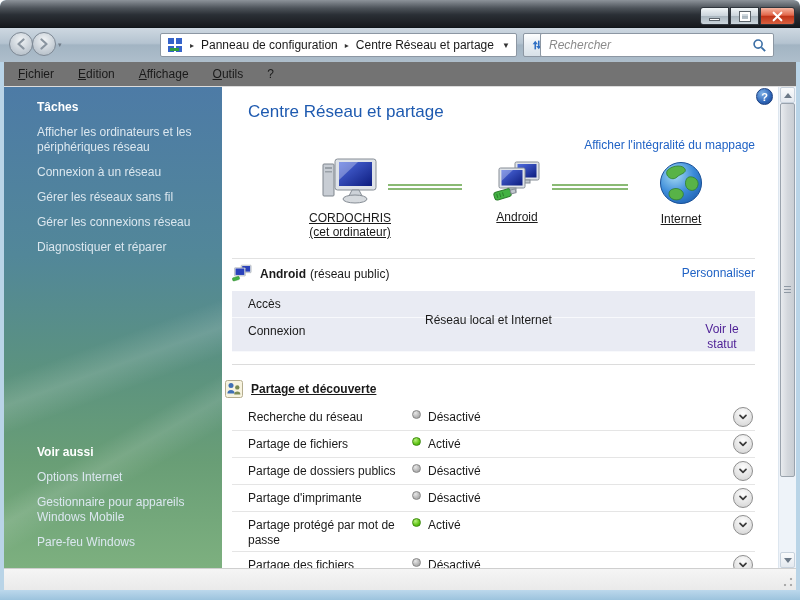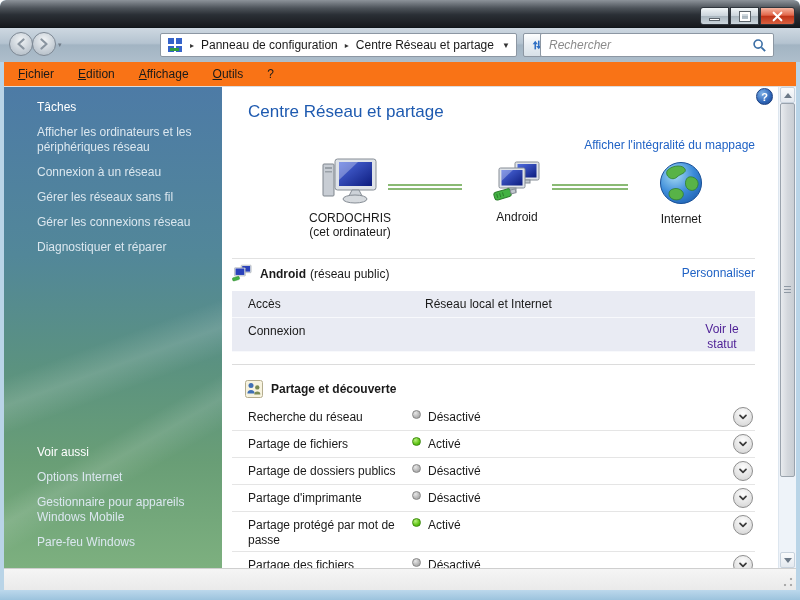--- a/index.html
+++ b/index.html
@@ -32,58 +32,58 @@
   .addr-spacer{flex:1;}
   .addr-dd{font-size:8px;color:#333;margin-left:4px;}
   .refreshbtn{position:absolute;left:523px;top:5px;width:27px;height:24px;border:1px solid #8c97a3;border-radius:2px;
     background:linear-gradient(#fdfeff,#e7edf2 50%,#d8e1e8);display:flex;align-items:center;justify-content:center;}
   .searchbox{position:absolute;left:540px;top:5px;width:234px;height:24px;background:#fff;border:1px solid #8c97a3;
     border-radius:2px;display:flex;align-items:center;padding:0 6px;}
   .searchbox input{flex:1;border:none;outline:none;font-size:12px;color:#333;background:transparent;}
   .searchbox input::placeholder{color:#8a8a8a;font-style:italic;}
 
   
-  .menubar{position:absolute;left:4px;top:62px;right:4px;height:25px;background:#f97316;
+  .menubar{position:absolute;left:4px;top:62px;right:4px;height:25px;background:#737373;
     border-bottom:1px solid #dcdcdc;display:flex;align-items:center;padding-left:14px;font-size:12px;color:#1a1a1a;}
   .menu-item{margin-right:24px;} .menu-item u{text-decoration:underline;}
 
   
   .contentrow{position:absolute;left:4px;top:87px;right:4px;height:481px;display:flex;}
   .sidebar{width:218px;height:100%;position:relative;overflow:hidden;color:#fff;
     background:
       linear-gradient(160deg,rgba(255,255,255,0) 52%,rgba(255,255,255,.14) 57%,rgba(255,255,255,0) 62%),
       linear-gradient(150deg,rgba(255,255,255,0) 68%,rgba(255,255,255,.12) 72%,rgba(255,255,255,0) 77%),
       linear-gradient(180deg,#4d7ba6 0%,#528799 35%,#5b9280 58%,#699e76 78%,#7db07f 100%);}
   .side-pad{padding:13px 12px 0 33px;}
-  .side-header{font-size:12px;font-weight:normal;color:#fff;margin-bottom:11px;}
+  .side-header{font-size:12px;font-weight:bold;color:#fff;margin-bottom:11px;}
   .side-link{font-size:12px;color:#dbe7ef;line-height:15px;margin-bottom:10px;cursor:pointer;}
   .see-also{position:absolute;left:33px;top:358px;right:12px;}
 
   .main{flex:1;position:relative;background:#fff;overflow:hidden;}
   .page-title{position:absolute;left:26px;top:15px;font-size:17px;color:#1e5ab0;}
   .helpbtn{position:absolute;left:534px;top:1px;width:17px;height:17px;border-radius:50%;
     background:radial-gradient(circle at 35% 30%,#7fb2e8,#2f66b8 60%,#1c4489);border:1px solid #1a3f80;
     color:#fff;font-size:11px;font-weight:bold;display:flex;align-items:center;justify-content:center;}
   .maplink{position:absolute;right:23px;top:51px;font-size:12px;color:#1f62c5;cursor:pointer;}
   .blue-link{color:#4c1d95;cursor:pointer;}
 
-  .map-node{position:absolute;text-align:center;font-size:12px;color:#1a1a1a;}
+  .map-node{position:absolute;text-align:center;font-size:12px;color:#1a1a1a;text-decoration:underline;}
   .node-label{margin-top:4px;line-height:14px;}
   .connector{position:absolute;height:6px;
     background:linear-gradient(#8aba74 0 2px,transparent 2px 4px,#8aba74 4px 6px);}
 
   .hline{position:absolute;height:1px;background:#e2e2e2;}
   .sec-header{position:absolute;display:flex;align-items:center;font-size:12px;color:#1a1a1a;}
   .sec-header .ttl{font-weight:bold;margin-left:8px;}
   .sec-header .sub{margin-left:4px;}
 
   .netrows{position:absolute;left:10px;width:523px;top:204px;background:#e9ebf3;font-size:12px;color:#1a1a1a;}
   .netrow{position:relative;display:flex;border-bottom:1px solid #f8f9fc;}
   .netrow .lbl{width:193px;padding:6px 0 6px 16px;}
-  .netrow .val{flex:1;padding:6px 0;}
+  .netrow .val{flex:1;padding:22px 0;}
   .netrow .rlink{position:absolute;right:4px;top:4px;width:58px;font-size:12px;text-align:center;line-height:15px;}
   .netrow.r1{height:27px;} .netrow.r2{height:34px;}
   .netrow.r2 .val{padding-top:11px;}
 
   .sharerows{position:absolute;left:10px;width:523px;top:317px;font-size:12px;color:#1a1a1a;}
   .srow{position:relative;border-bottom:1px solid #e5e5e5;display:flex;align-items:flex-start;}
   .srow .lbl{width:180px;padding:6px 0 0 16px;line-height:15px;}
   .srow .st{display:flex;align-items:flex-start;padding-top:6px;}
   .dot{width:9px;height:9px;border-radius:50%;margin-right:7px;}
   .dot.on{background:radial-gradient(circle at 35% 30%,#b8f07e,#5fc314 60%,#3f9a12);border:1px solid #3f8c10;}
@@ -313,21 +313,21 @@
           <div class="val">Réseau local et Internet</div>
         </div>
         <div class="netrow r2">
           <div class="lbl">Connexion</div>
           <div class="rlink blue-link">Voir le statut</div>
         </div>
       </div>
 
       <div class="hline" style="left:10px;width:523px;top:277px;background:#dcdcdc;"></div>
 
-      <div class="sec-header" style="left:23px;top:293px;">
+      <div class="sec-header" style="left:3px;top:293px;text-decoration:underline;">
         <svg width="18" height="18" viewBox="0 0 18 18">
           <rect x="0.5" y="0.5" width="17" height="17" rx="2" fill="#f7f3df" stroke="#b4ad8f"></rect>
           <circle cx="6" cy="5.6" r="2.5" fill="#3f6fb5"></circle>
           <path d="M2.4 13.5 a3.6 3.6 0 0 1 7.2 0 Z" fill="#3f6fb5"></path>
           <circle cx="12.3" cy="7.4" r="2.2" fill="#7a8a52"></circle>
           <path d="M9.2 14.6 a3.1 3.1 0 0 1 6.2 0 Z" fill="#7a8a52"></path>
         </svg>
         <span class="ttl">Partage et découverte</span>
       </div>
 

